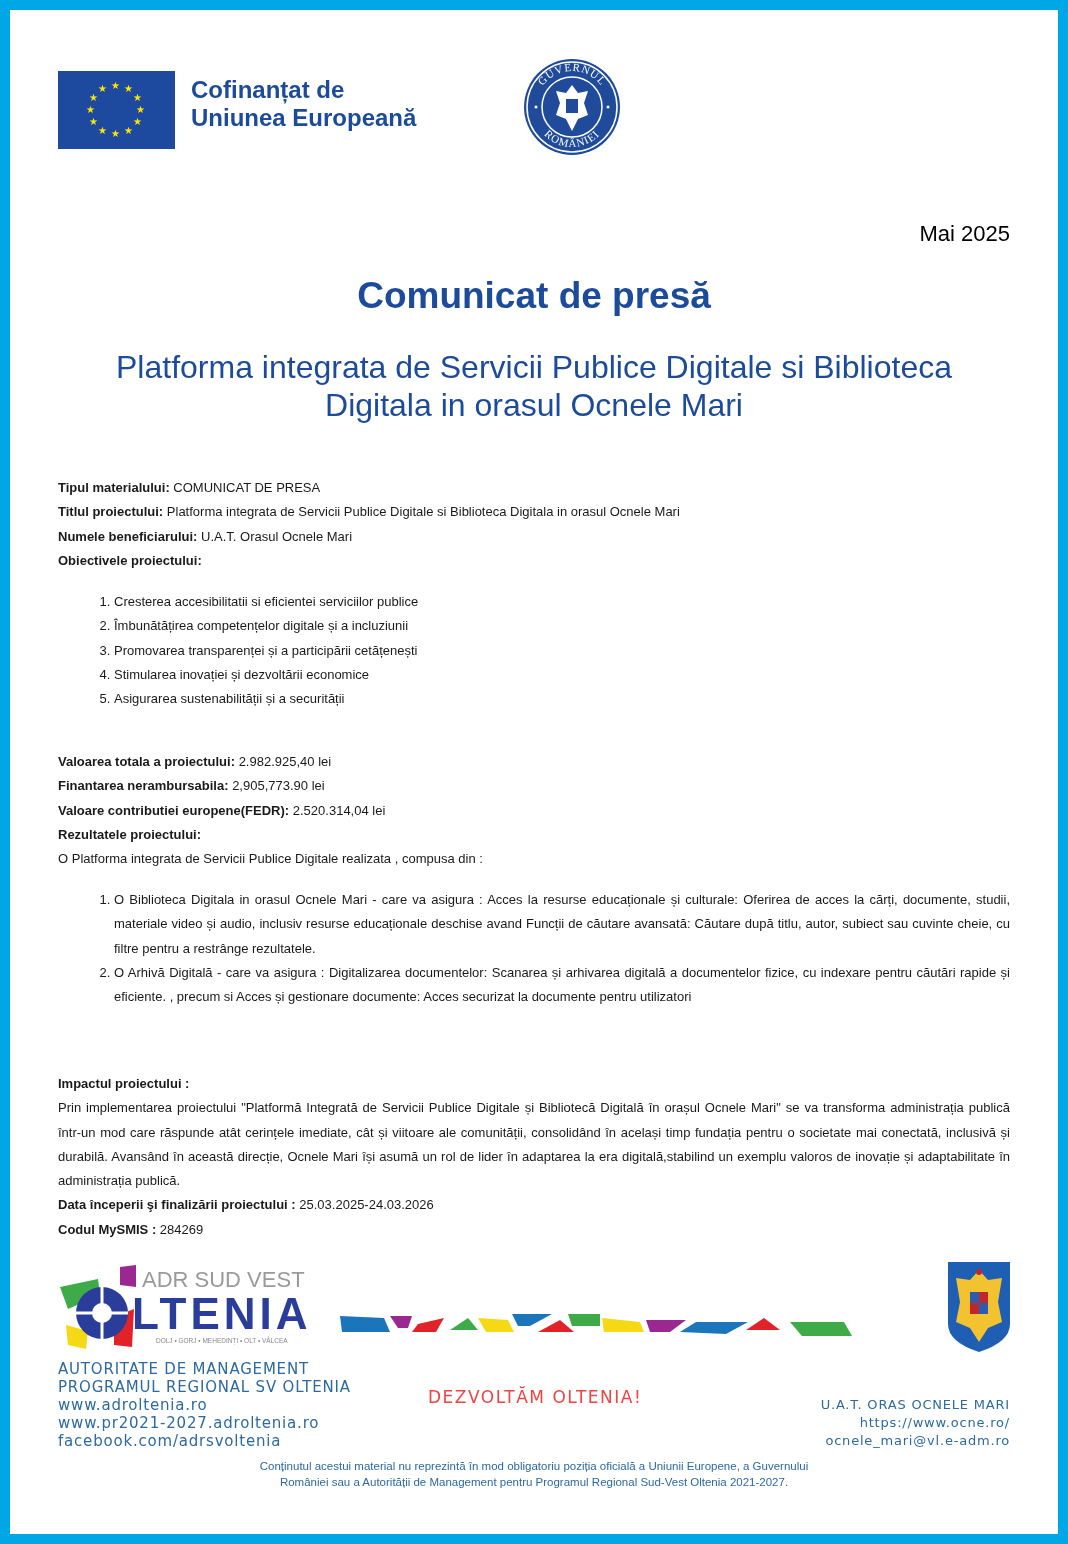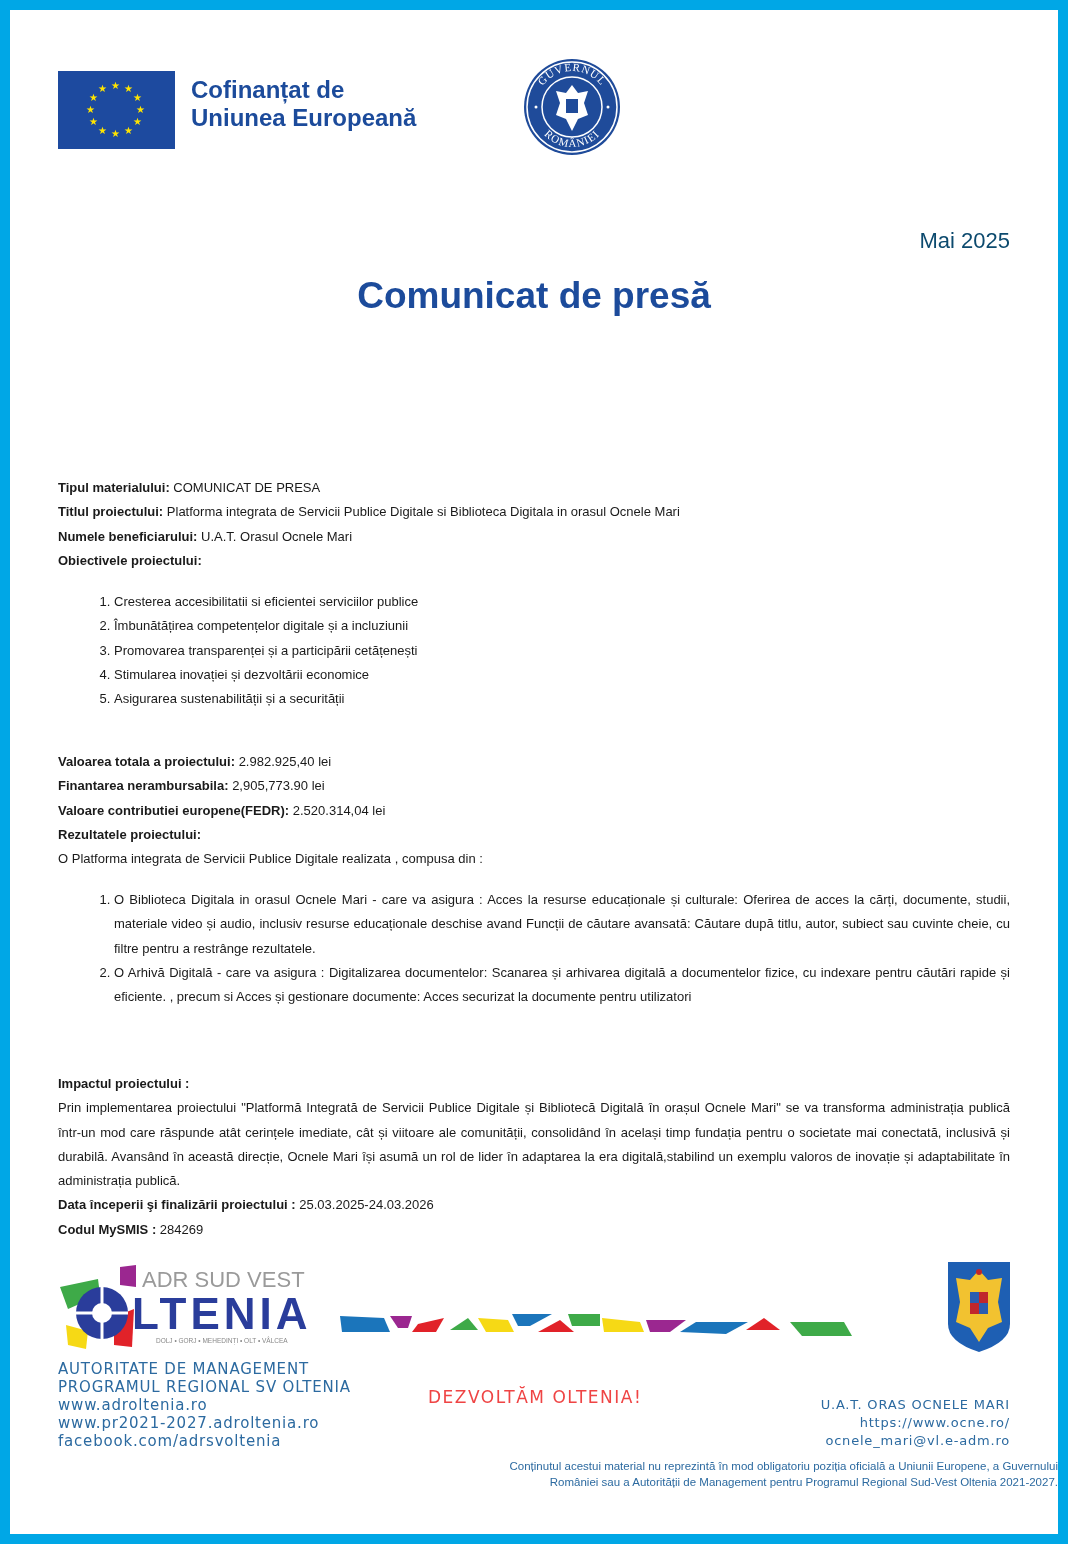--- a/index.html
+++ b/index.html
@@ -18,38 +18,38 @@
 
   
   .eu-flag { left: 48px; top: 61px; width: 117px; height: 78px; background: #1d4a9f; }
   .eu-flag .star { position: absolute; color: #ffe400; font-size: 10px; line-height: 10px; }
   .eu-text { left: 181px; top: 66px; color: #1c4b9b; font-weight: bold; font-size: 24px; line-height: 28px; }
   .gov-seal { left: 512px; top: 47px; width: 100px; height: 100px; }
   .regio { left: 778px; top: 58px; width: 225px; height: 95px; }
   .regio .word { position: absolute; left: 0; top: -6px; font-size: 62px; font-weight: bold; color: #2a3d9b; letter-spacing: -2px; }
   .regio .sub { position: absolute; left: 2px; font-size: 6.5px; font-weight: bold; color: #2a3d9b; letter-spacing: 0.6px; }
 
-  .date { right: 48px; top: 211px; color: #0c4a6e; font-size: 22px; margin-top: 7px; }
+  .date { right: 48px; top: 211px; color: #000000; font-size: 22px; }
   .title { left: 0; width: 1048px; top: 265px; text-align: center; color: #1c4b9b; font-weight: bold; font-size: 37px; }
   .subtitle { left: 40px; width: 968px; top: 338px; text-align: center; color: #1c4b9b; font-size: 32px; line-height: 38px; }
 
   .body { left: 48px; width: 952px; font-size: 13px; color: #1a1a1a; line-height: 24.3px; }
   .row b { font-weight: bold; }
   .list { margin: 0; padding-left: 56px; }
   .list li { padding-left: 0; }
   .justify { text-align: justify; }
 
   
   .adr-logo { left: 48px; top: 1255px; width: 270px; height: 85px; }
   .ribbon { left: 330px; top: 1300px; width: 600px; height: 40px; }
   .coat { left: 938px; top: 1252px; width: 62px; height: 90px; }
   .footer-left { left: 48px; top: 1350px; color: #2c6aa0; font-size: 15px; line-height: 18px; letter-spacing: 0.8px; font-family: "DejaVu Sans", sans-serif; }
   .footer-center { left: 418px; top: 1377px; color: #ef4444; font-size: 17px; letter-spacing: 1.5px; font-family: "DejaVu Sans", sans-serif; }
   .footer-right { right: 48px; top: 1386px; text-align: right; color: #2c6aa0; font-size: 13px; line-height: 18px; letter-spacing: 0.8px; font-family: "DejaVu Sans", sans-serif; }
-  .disclaimer { left: 0; width: 1048px; top: 1448px; text-align: right; color: #2c6aa0; font-size: 11.5px; line-height: 16px; }
+  .disclaimer { left: 0; width: 1048px; top: 1448px; text-align: center; color: #2c6aa0; font-size: 11.5px; line-height: 16px; }
 </style>
 </head>
 <body>
 
 <div class="page">
 
   <div class="abs eu-flag">
     <span class="star" style="left:53px;top:10px">★</span>
     <span class="star" style="left:66px;top:13px">★</span>
     <span class="star" style="left:75px;top:22px">★</span>
@@ -82,20 +82,24 @@
       <path d="M50 28 L56 36 L66 34 L62 46 L66 58 L56 62 L50 74 L44 62 L34 58 L38 46 L34 34 L44 36 Z" fill="#fff"></path>
       <rect x="44" y="42" width="12" height="14" fill="#1f4b9a"></rect>
       <circle cx="14" cy="50" r="1.5" fill="#fff"></circle>
       <circle cx="86" cy="50" r="1.5" fill="#fff"></circle>
     </svg>
   </div>
 
 
   <div class="abs date">Mai 2025</div>
   <div class="abs title">Comunicat de presă</div>
+  <div class="abs subtitle">
+    <div>Platforma integrata de Servicii Publice Digitale si Biblioteca</div>
+    <div>Digitala in orasul Ocnele Mari</div>
+  </div>
 
   <div class="abs body" style="top:466px">
     <div class="row"><b>Tipul materialului:</b> <span>COMUNICAT DE PRESA</span></div>
     <div class="row"><b>Titlul proiectului:</b> <span>Platforma integrata de Servicii Publice Digitale si Biblioteca Digitala in orasul Ocnele Mari</span></div>
     <div class="row"><b>Numele beneficiarului:</b> <span>U.A.T. Orasul Ocnele Mari</span></div>
     <div class="row"><b>Obiectivele proiectului:</b></div>
   </div>
 
   <div class="abs body" style="top:580px">
     <ol class="list">

